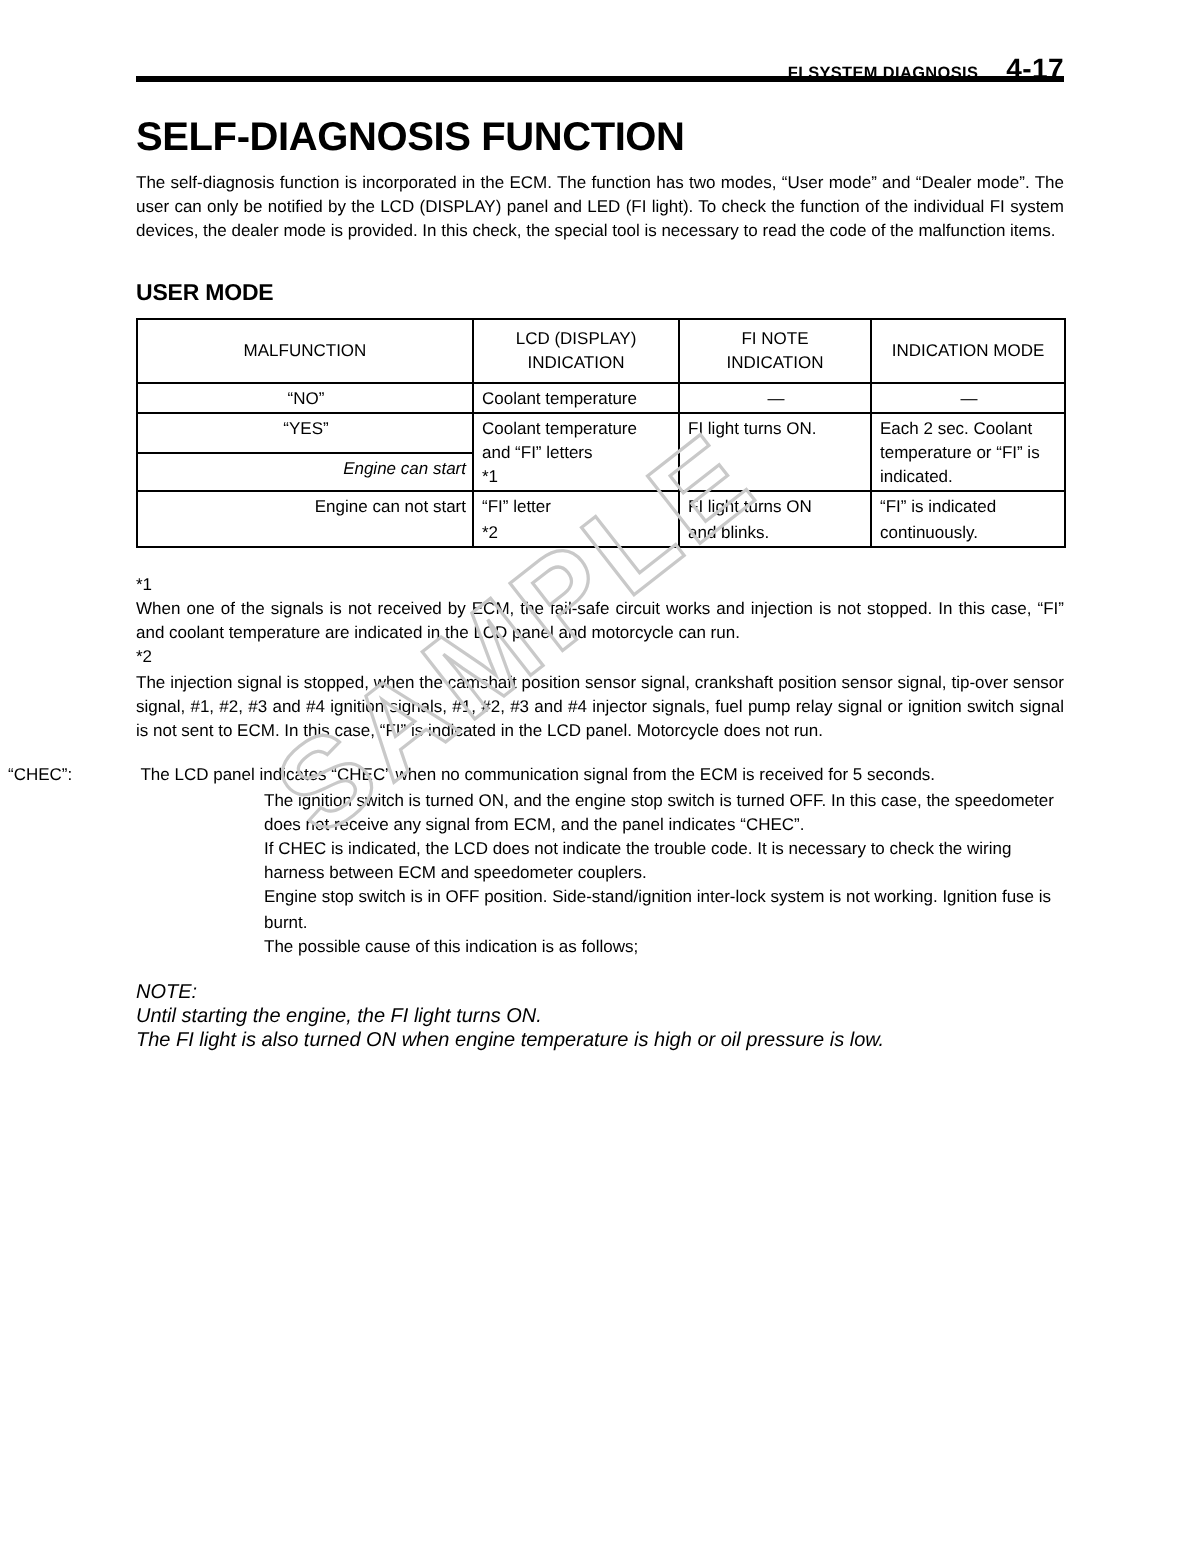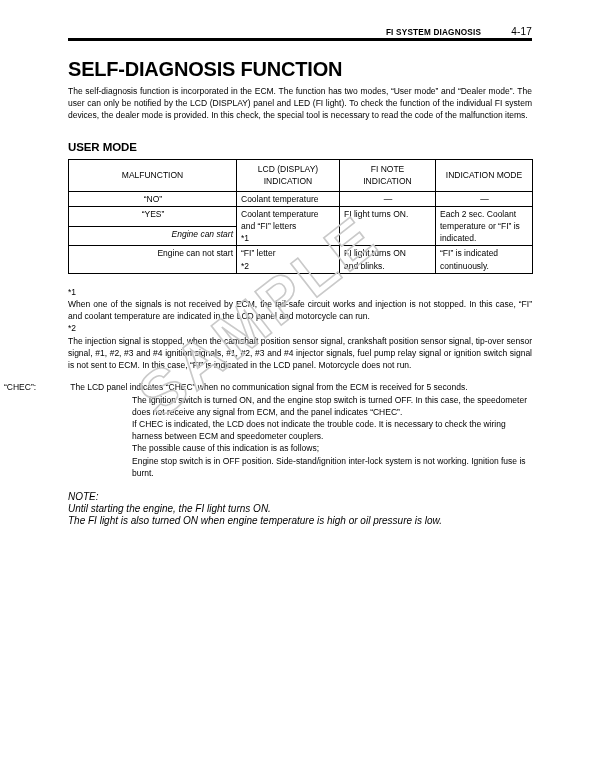--- a/index.html
+++ b/index.html
@@ -24,30 +24,30 @@
 
   
   .runhead {
     position: absolute;
     left: 68px;
     top: 26px;
     width: 464px;
     display: flex;
     justify-content: flex-end;
     align-items: baseline;
-    gap: 30px;
+    gap: 14px;
   }
   .runhead .sect {
     font-size: 8.2px;
     font-weight: bold;
     letter-spacing: 0.2px;
   }
   .runhead .pageno {
-    font-size: 10px;
-    font-weight: normal;
+    font-size: 14px;
+    font-weight: bold;
     letter-spacing: 0.2px;
   }
   .headrule {
     position: absolute;
     left: 68px;
     top: 38px;
     width: 464px;
     height: 3px;
     background: #000;
   }
@@ -269,22 +269,22 @@
     <div class="gap10"></div>
 
     <div class="hang">
       <span class="ind">“CHEC”:</span>
       <span>The LCD panel indicates “CHEC” when no communication signal from the ECM is received for 5 seconds.</span>
     </div>
 
 
     <p class="indent-block">The ignition switch is turned ON, and the engine stop switch is turned OFF. In this case, the speedometer does not receive any signal from ECM, and the panel indicates “CHEC”.</p>
     <p class="indent-block">If CHEC is indicated, the LCD does not indicate the trouble code. It is necessary to check the wiring harness between ECM and speedometer couplers.</p>
+    <p class="indent-block">Engine stop switch is in OFF position. Side-stand/ignition inter-lock system is not working. Ignition fuse is burnt.</p>
     <p class="indent-block">The possible cause of this indication is as follows;</p>
-    <p class="indent-block">Engine stop switch is in OFF position. Side-stand/ignition inter-lock system is not working. Ignition fuse is burnt.</p>
 
     <div class="gap12"></div>
 
     <p class="note">NOTE:</p>
     <p class="note">Until starting the engine, the FI light turns ON.</p>
     <p class="note">The FI light is also turned ON when engine temperature is high or oil pressure is low.</p>
 
   </div>
 </div>
 

